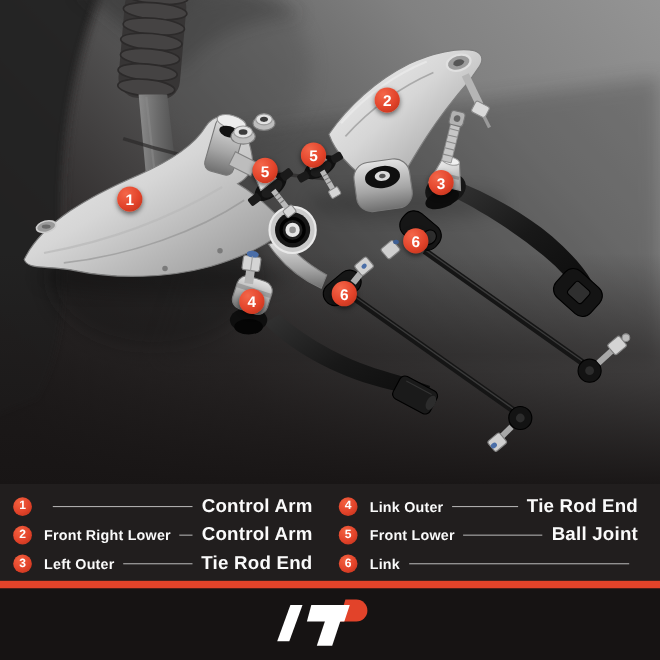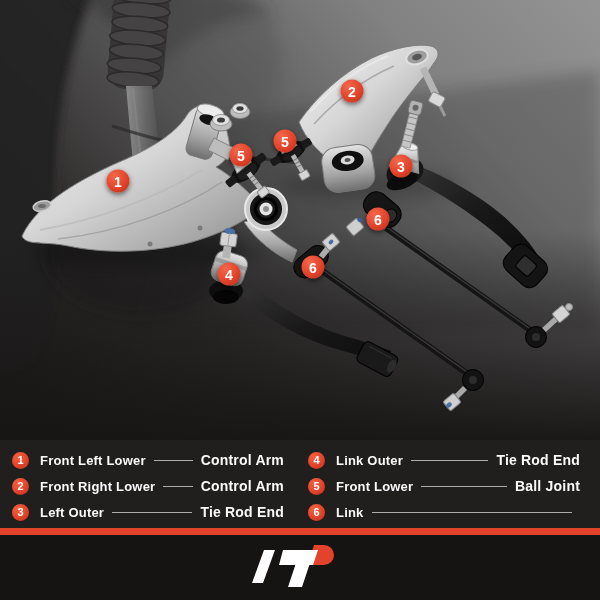--- a/index.html
+++ b/index.html
@@ -19,21 +19,21 @@
           display:grid;grid-template-columns:1fr 1fr;column-gap:24px;
           padding:7px 20px 0 12px;align-content:start;}
   .lcol{display:flex;flex-direction:column;}
   .lrow{display:flex;align-items:center;height:26px;}
   .lbadge{flex:none;width:17px;height:17px;border-radius:50%;
           background:radial-gradient(circle at 35% 28%,#f3613f 0%,#e2432a 55%,#bb3018 100%);
           color:#fff;font-size:11px;font-weight:bold;line-height:1;
           display:flex;align-items:center;justify-content:center;margin-right:11px;}
   .llabel{color:#fafafa;font-size:13px;font-weight:bold;white-space:nowrap;letter-spacing:.2px;}
   .lline{flex:1;height:1px;background:#c6c6c6;opacity:.85;margin:0 8px;min-width:12px;}
-  .lpart{color:#fafafa;font-size:14px;font-weight:bold;white-space:nowrap;text-align:right;letter-spacing:.2px;}
+  .lpart{color:#fafafa;font-size:17px;font-weight:bold;white-space:nowrap;text-align:right;letter-spacing:.2px;}
   
   .divider{height:7px;background:#e2432a;}
   .footer{height:65px;background:#161313;display:flex;justify-content:center;align-items:flex-start;}
   .logo{margin-top:6px;}
 </style>
 </head>
 <body>
 
 <div class="stage">
 
@@ -279,21 +279,20 @@
     <div class="pbadge" style="left:241px;top:155px">5</div>
     <div class="pbadge" style="left:285px;top:141px">5</div>
     <div class="pbadge" style="left:313px;top:267px">6</div>
     <div class="pbadge" style="left:378px;top:219px">6</div>
   </div>
 
   <div class="legend">
     <div class="lcol">
       <div class="lrow">
         <span class="lbadge">1</span>
-        <span class="llabel">Front Left Lower</span>
         <span class="lline"></span>
         <span class="lpart">Control Arm</span>
       </div>
       <div class="lrow">
         <span class="lbadge">2</span>
         <span class="llabel">Front Right Lower</span>
         <span class="lline"></span>
         <span class="lpart">Control Arm</span>
       </div>
       <div class="lrow">

